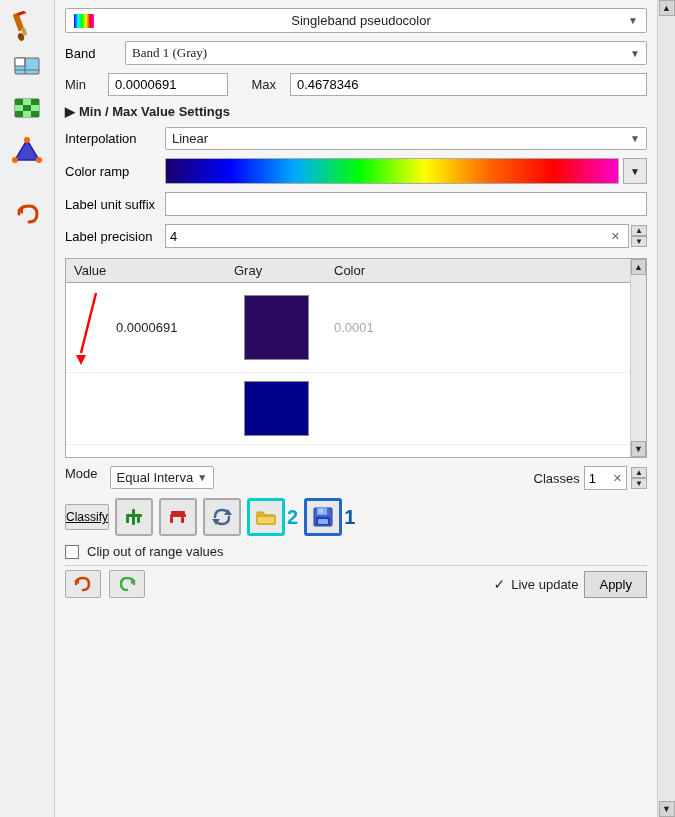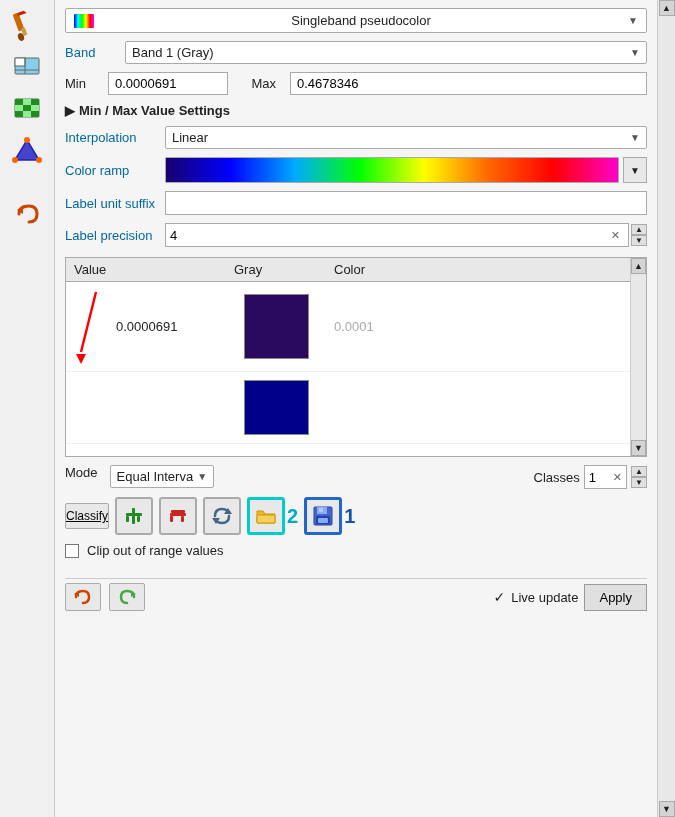--- a/index.html
+++ b/index.html
@@ -72,21 +72,21 @@
 
     
     .form-row {
       display: flex;
       align-items: center;
       margin-bottom: 8px;
     }
     .form-label {
       min-width: 100px;
       font-size: 13px;
-      color: #0369a1;
+      color: #000000;
     }
     .form-label-narrow {
       min-width: 60px;
     }
 
     
     .dropdown {
       display: flex;
       align-items: center;
       background: white;
@@ -383,21 +383,21 @@
       font-size: 18px;
       font-weight: bold;
     }
     .num-cyan { color: #00aacc; }
     .num-blue { color: #1155aa; }
 
     
     .clip-row {
       display: flex;
       align-items: center;
-      margin-bottom: 20px;
+      margin-bottom: 6px;
       gap: 8px;
     }
     .checkbox {
       width: 14px;
       height: 14px;
       border: 1px solid #777;
       background: white;
       cursor: pointer;
     }
 
@@ -495,21 +495,21 @@
   <div class="form-row">
     <div class="dropdown dropdown-full" style="flex:1; display:flex; align-items:center; padding: 4px 8px;">
       <div class="dropdown-icon"></div>
       <span>Singleband pseudocolor</span>
       <span class="dropdown-arrow">▼</span>
     </div>
   </div>
 
   <div class="form-row">
     <span class="form-label form-label-narrow">Band</span>
-    <div class="dropdown" style="flex:1; justify-content:space-between;">
+    <div class="dropdown" style="flex:1; justify-content:space-between;font-family:Liberation Serif, serif;">
       <span>Band 1 (Gray)</span>
       <span class="dropdown-arrow">▼</span>
     </div>
   </div>
 
   <div class="minmax-row">
     <span class="minmax-label">Min</span>
     <input class="minmax-input" type="text" style="width: 120px;" value="0.0000691">
     <span class="minmax-label" style="min-width:40px; text-align:right; margin-right:6px;">Max</span>
     <input class="minmax-input" type="text" style="flex: 1 1 0%;" value="0.4678346">

